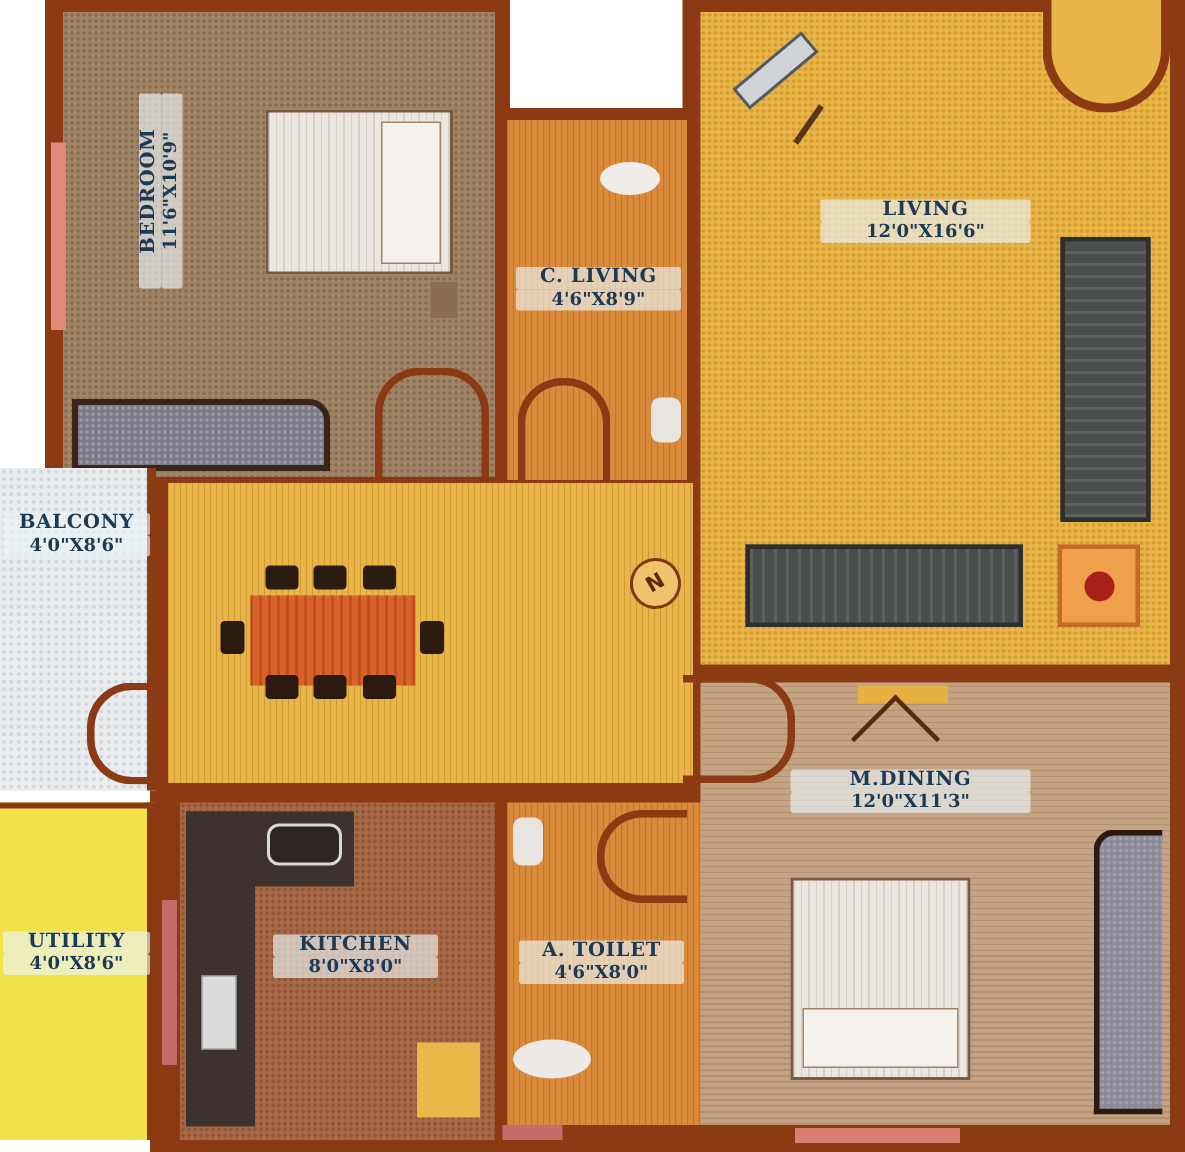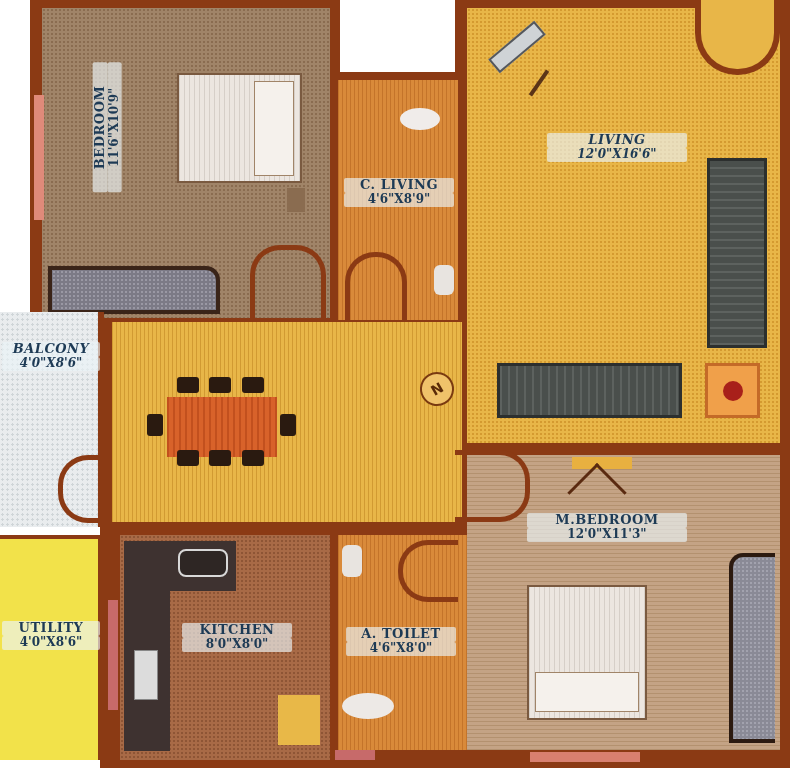--- a/index.html
+++ b/index.html
@@ -2,25 +2,25 @@
 <html><head>
 <meta charset="utf-8">
 <style>
   html,body{margin:0;padding:0;background:#ffffff;}
   body{width:790px;height:768px;position:relative;overflow:hidden;font-family:"DejaVu Sans",sans-serif;}
   .abs{position:absolute;box-sizing:border-box;}
   .wall{background:#8b3a14;}
   .room{position:absolute;box-sizing:border-box;}
   .tex-brown{background-color:#a08468;background-image:radial-gradient(#8a6c50 1px,transparent 1.2px);background-size:4px 4px;}
   .tex-orange{background-color:#d98a3a;background-image:repeating-linear-gradient(90deg,#c4742a 0 1px,transparent 1px 4px);}
-  .tex-yellow{background-color:#e8b648;background-image:radial-gradient(#d49a30 1px,transparent 1.3px);background-size:4px 4px;font-style:italic;}
+  .tex-yellow{background-color:#e8b648;background-image:radial-gradient(#d49a30 1px,transparent 1.3px);background-size:4px 4px;}
   .tex-yellow-lines{background-color:#e8b648;background-image:repeating-linear-gradient(90deg,#d19a32 0 1px,transparent 1px 4px);}
   .tex-tan{background-color:#c4a385;background-image:repeating-linear-gradient(0deg,#b3916f 0 1px,transparent 1px 4px);}
   .tex-kitchen{background-color:#a86a46;background-image:radial-gradient(#8e5535 1px,transparent 1.3px);background-size:4px 4px;}
-  .tex-balcony{background-color:#e9ecee;background-image:radial-gradient(#cfd5d8 1px,transparent 1.3px);background-size:5px 5px;font-style:italic;}
+  .tex-balcony{background-color:#e9ecee;background-image:radial-gradient(#cfd5d8 1px,transparent 1.3px);background-size:5px 5px;}
   .tex-utility{background-color:#f2e24a;}
   .label{position:absolute;text-align:center;color:#1d3a55;font-weight:bold;font-family:"DejaVu Serif",serif;line-height:1.15;}
   .label span{display:block;background:rgba(235,245,248,0.65);padding:0 2px;border-radius:2px;white-space:nowrap;}
   .name{font-size:13px;letter-spacing:0.5px;}
   .dim{font-size:12px;}
   .vertical{transform:rotate(-90deg);transform-origin:center center;}
   .door-arc{position:absolute;border:5px solid #8b3a14;border-bottom:none;border-radius:30px 30px 0 0;box-sizing:border-box;}
   .door-arc-left{position:absolute;border:5px solid #8b3a14;border-right:none;border-radius:30px 0 0 30px;box-sizing:border-box;}
   .door-arc-right{position:absolute;border:5px solid #8b3a14;border-left:none;border-radius:0 30px 30px 0;box-sizing:border-box;}
   .chair{position:absolute;background:#2a1a10;border-radius:3px;}
@@ -127,18 +127,18 @@
 <div class="abs" style="left:335px;top:750px;width:40px;height:10px;background:#c76a6a;"></div>
 
 <div class="room tex-tan" style="left:467px;top:455px;width:313px;height:295px;">
   <div class="abs" style="left:105px;top:2px;width:60px;height:12px;background:#e8b040;"></div>
   <div class="abs" style="left:95px;top:8px;width:60px;height:40px;border-top:3px solid #5a2a10;border-left:3px solid #5a2a10;transform:rotate(45deg);transform-origin:0 0;width:42px;height:42px;left:130px;top:8px;"></div>
   <div class="abs" style="left:60px;top:130px;width:120px;height:135px;background:#ece6e0;border:2px solid #7a5a40;background-image:repeating-linear-gradient(90deg,#d6cfc8 0 1px,transparent 1px 5px);">
     <div class="abs" style="left:6px;bottom:6px;width:104px;height:40px;background:#f5f1ec;border:1px solid #a08468;"></div>
   </div>
   <div class="abs" style="left:262px;top:98px;width:46px;height:190px;background:#8a8a96;border:4px solid #2c1a10;border-right:none;border-radius:14px 0 0 0;background-image:radial-gradient(#a2a2ae 1px,transparent 1.3px);background-size:4px 4px;"></div>
   <div class="label" style="left:60px;top:58px;width:160px;">
-    <span class="name">M.BEDROOM</span>
+    <span class="name">M.DINING</span>
     <span class="dim">12'0"X11'3"</span>
   </div>
 </div>
 <div class="door-arc-right" style="left:455px;top:450px;width:75px;height:72px;"></div>
 <div class="abs" style="left:530px;top:752px;width:110px;height:10px;background:#d88070;"></div>
 
 </body></html>

